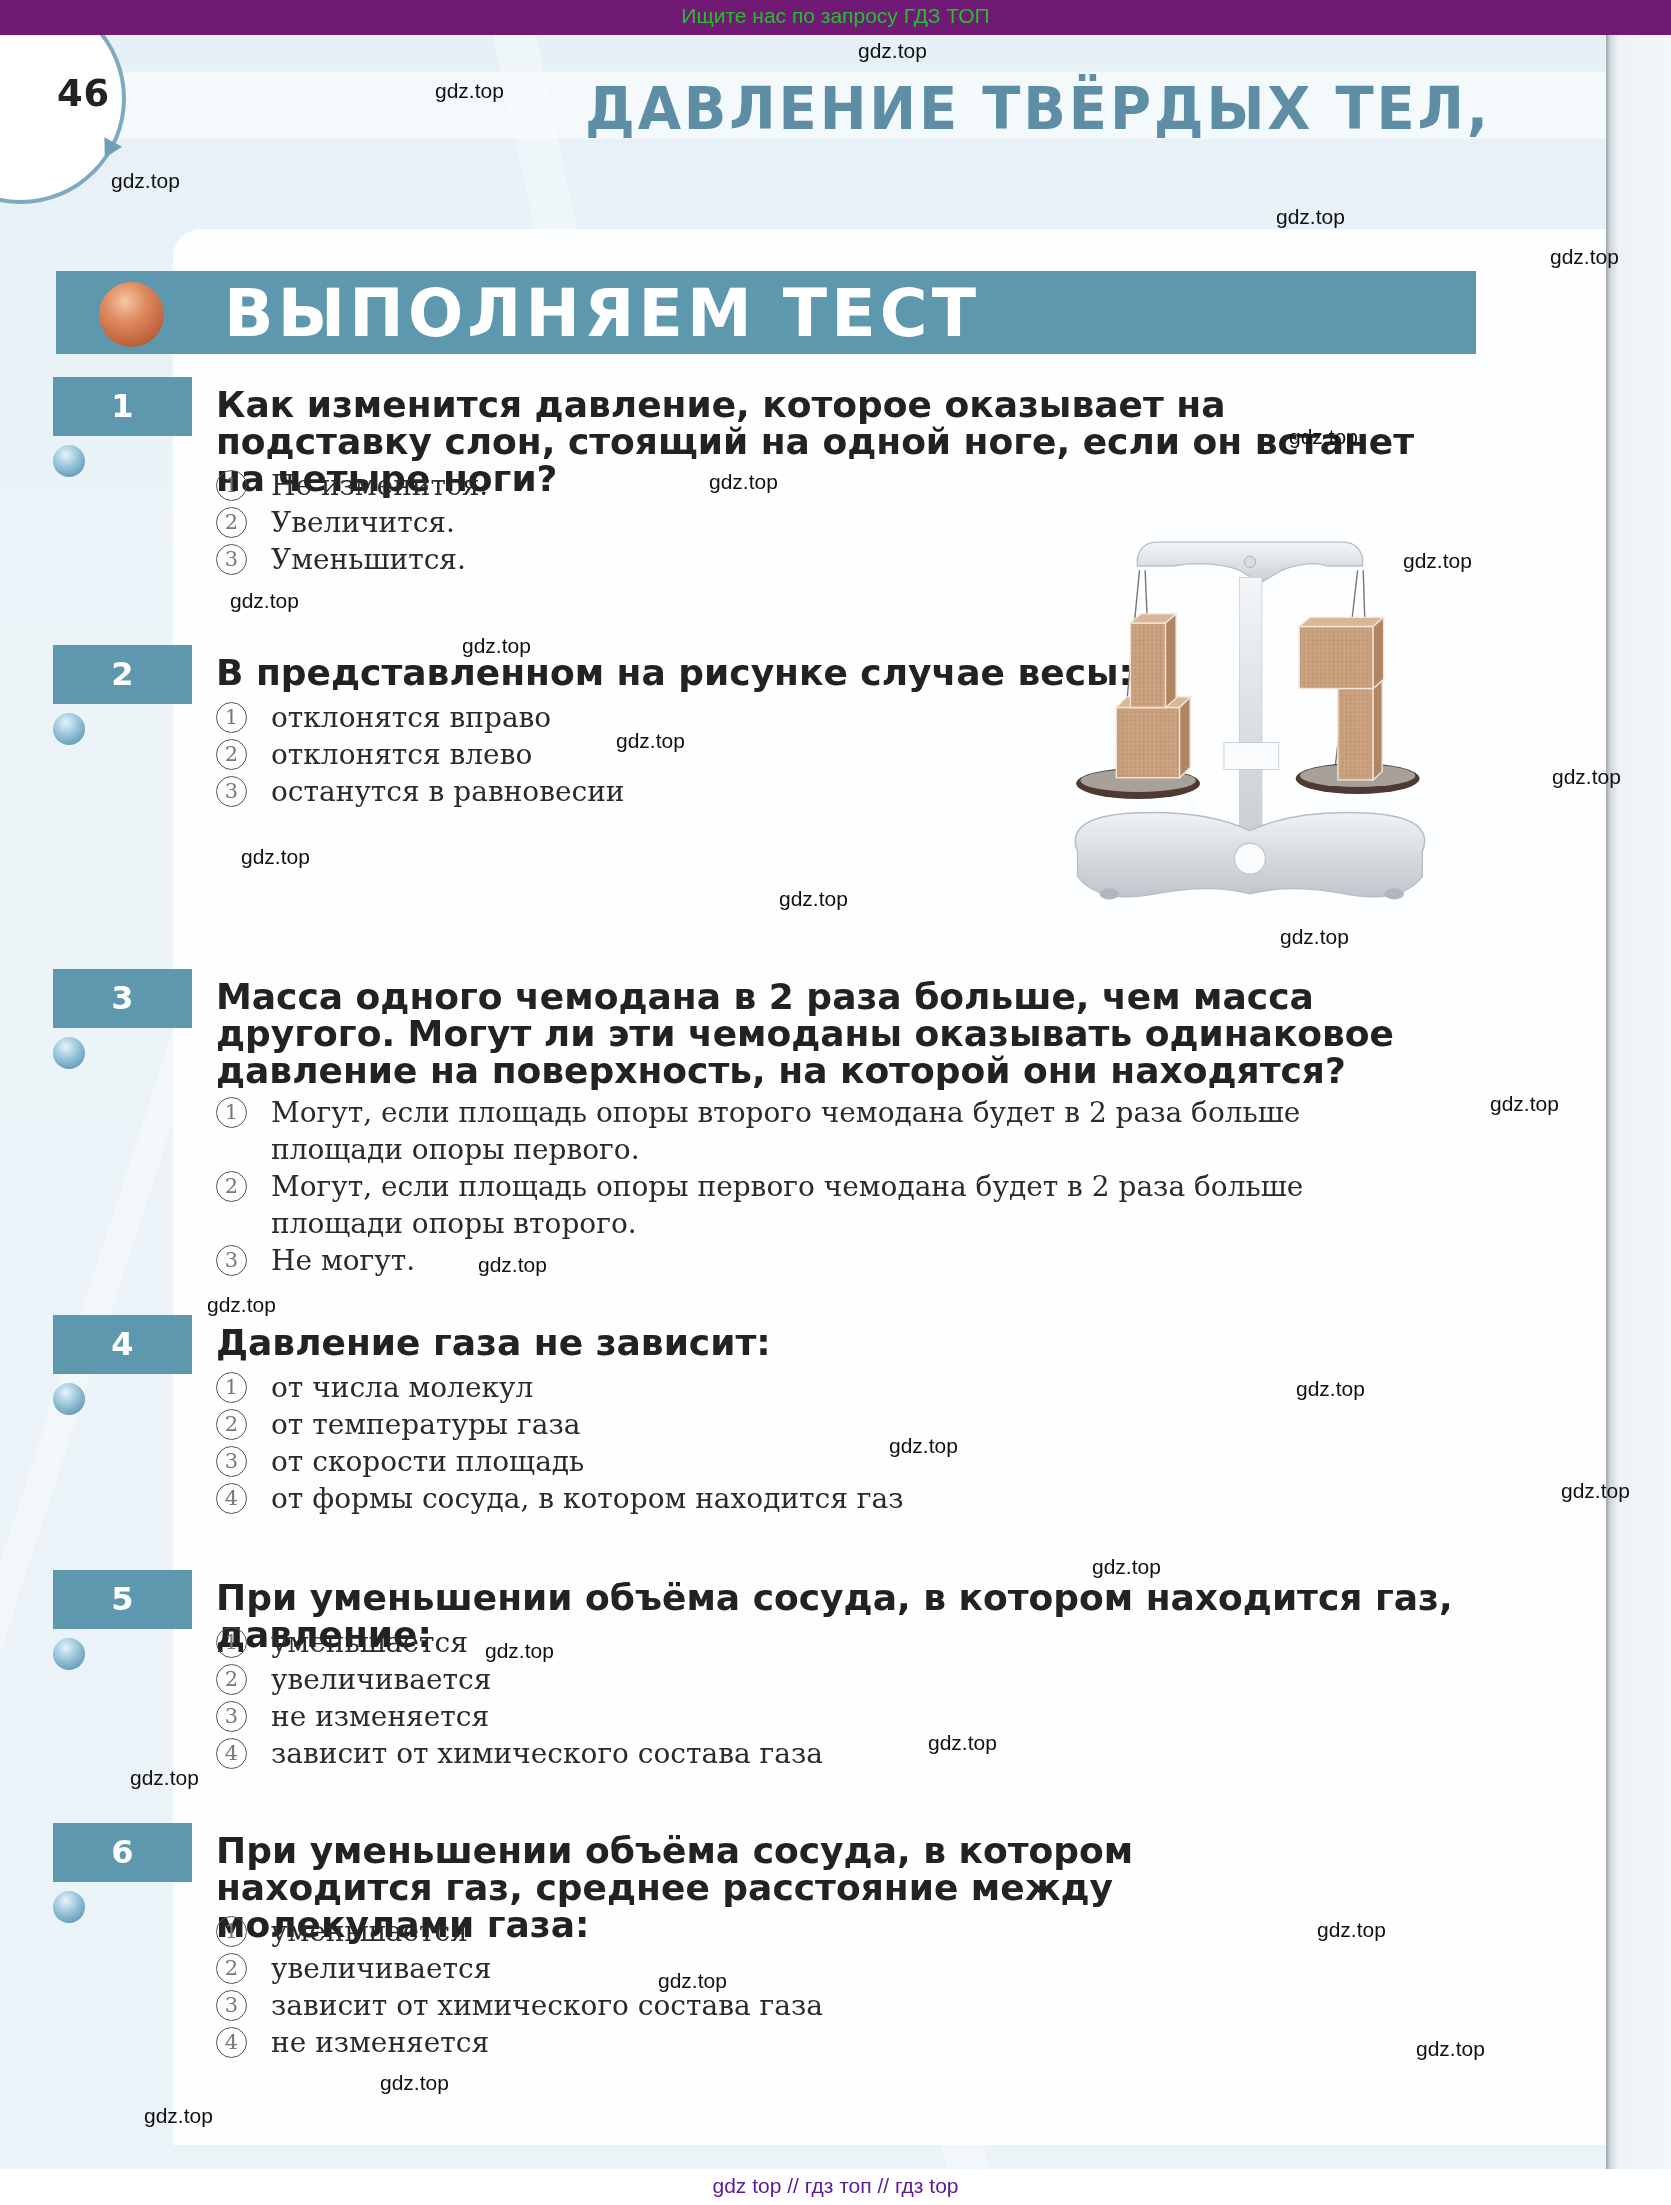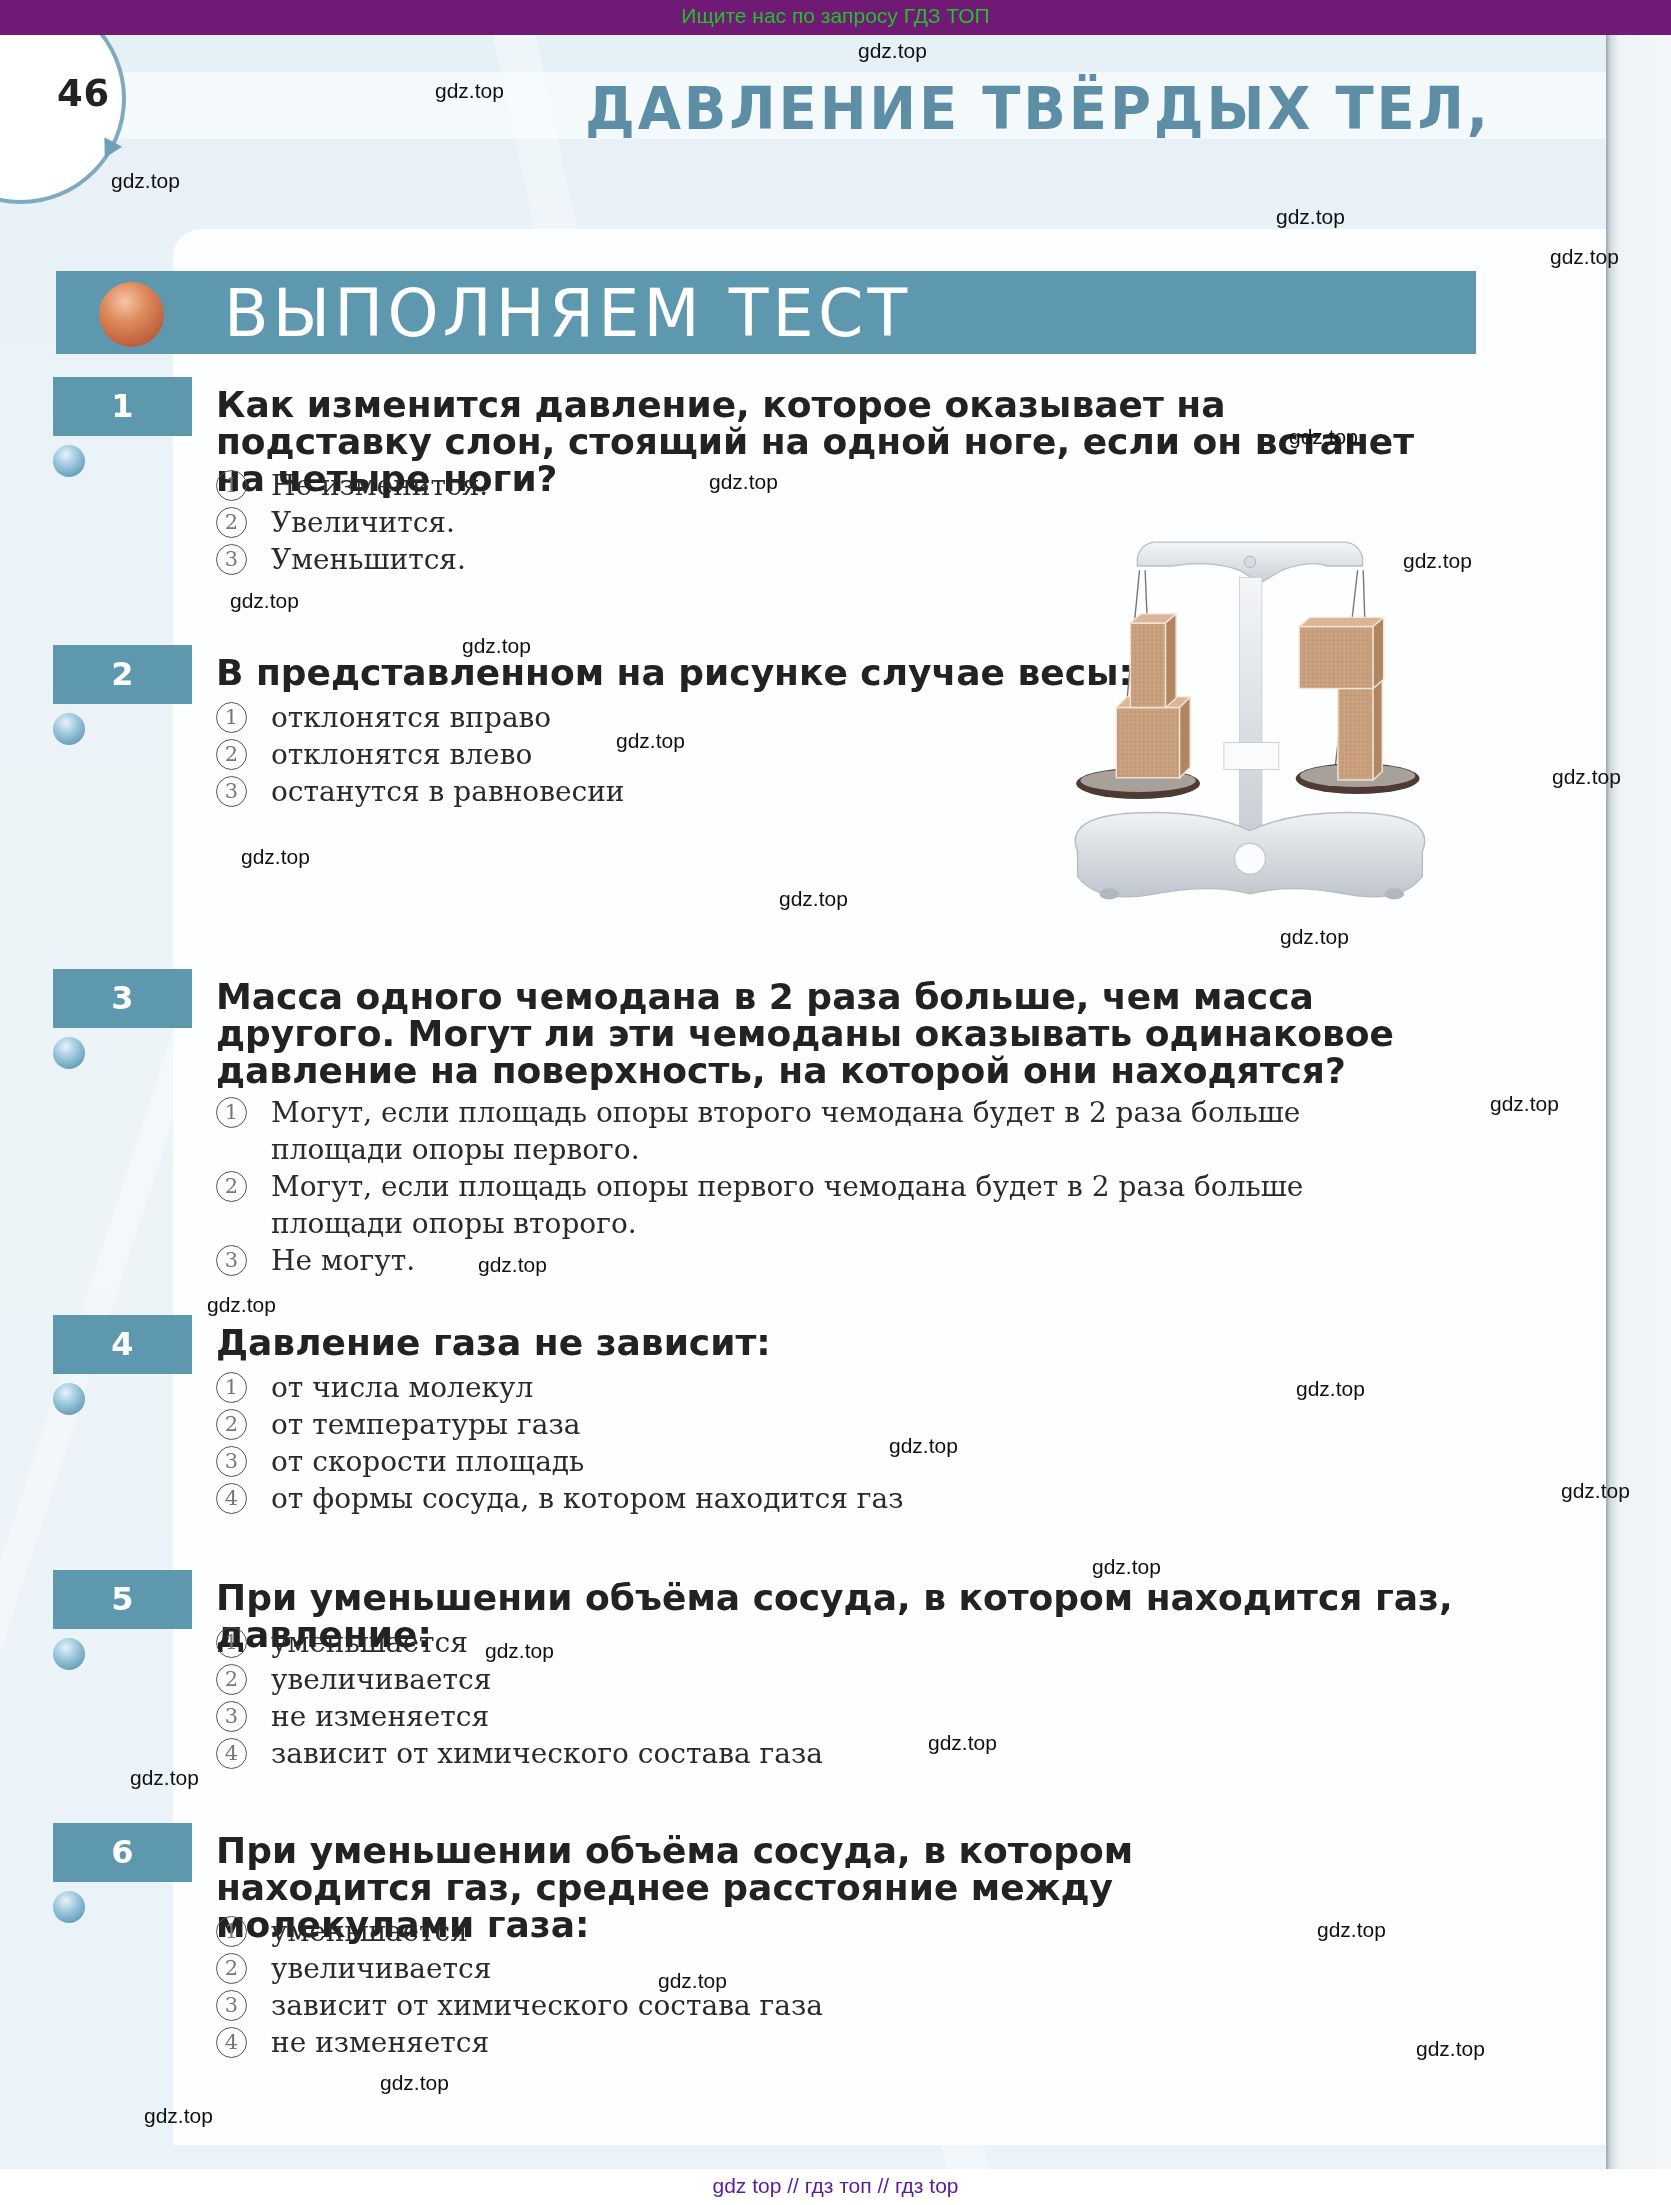--- a/index.html
+++ b/index.html
@@ -26,21 +26,21 @@
   .header-band { position: absolute; left: 0; top: 37px; width: 1606px; height: 67px; background: rgba(255,255,255,0.55); }
   .chapter-title { position: absolute; left: 585px; top: 41px; font-family: "DejaVu Sans", sans-serif; font-weight: bold;
     font-size: 56px; color: #5d8ea6; letter-spacing: 2.8px; transform: scaleY(1.05); white-space: nowrap; }
 
   .content-panel { position: absolute; left: 173px; top: 194px; width: 1433px; height: 1916px; background: #fdfeff;
     border-top-left-radius: 28px; }
 
   .test-banner { position: absolute; left: 56px; top: 236px; width: 1420px; height: 83px; background: #5e98ae; }
   .test-sphere { position: absolute; left: 99px; top: 247px; width: 65px; height: 65px; border-radius: 50%;
     background: radial-gradient(circle at 40% 30%, #f6c6a6 0%, #de8a5e 35%, #b85a36 80%, #8c3e22 100%); }
-  .test-title { position: absolute; left: 224px; top: 241px; font-family: "DejaVu Sans", sans-serif; font-weight: normal;
+  .test-title { position: absolute; left: 224px; top: 241px; font-family: "DejaVu Sans", sans-serif; font-weight: bold;
     font-size: 65px; color: #ffffff; letter-spacing: 4.2px; white-space: nowrap; }
 
   .q { position: absolute; left: 0; width: 1606px; }
   .q-num-box { position: absolute; left: 53px; top: 0; width: 139px; height: 59px; background: #5e98ae;
     color: #fff; font-family: "DejaVu Sans", sans-serif; font-weight: bold; font-size: 32px; text-align: center; line-height: 59px; }
   .q-sphere { position: absolute; left: 53px; top: 68px; width: 32px; height: 32px; border-radius: 50%;
     background: radial-gradient(circle at 40% 30%, #e6f3fa 0%, #9cc7dc 40%, #5d96b4 85%, #3f7a98 100%); }
   .q-text { position: absolute; left: 216px; top: 8.5px; width: 1211px; font-family: "DejaVu Sans", sans-serif; font-weight: bold;
     font-size: 36px; line-height: 37px; color: #222; }
   .answers { position: absolute; left: 216px; }

